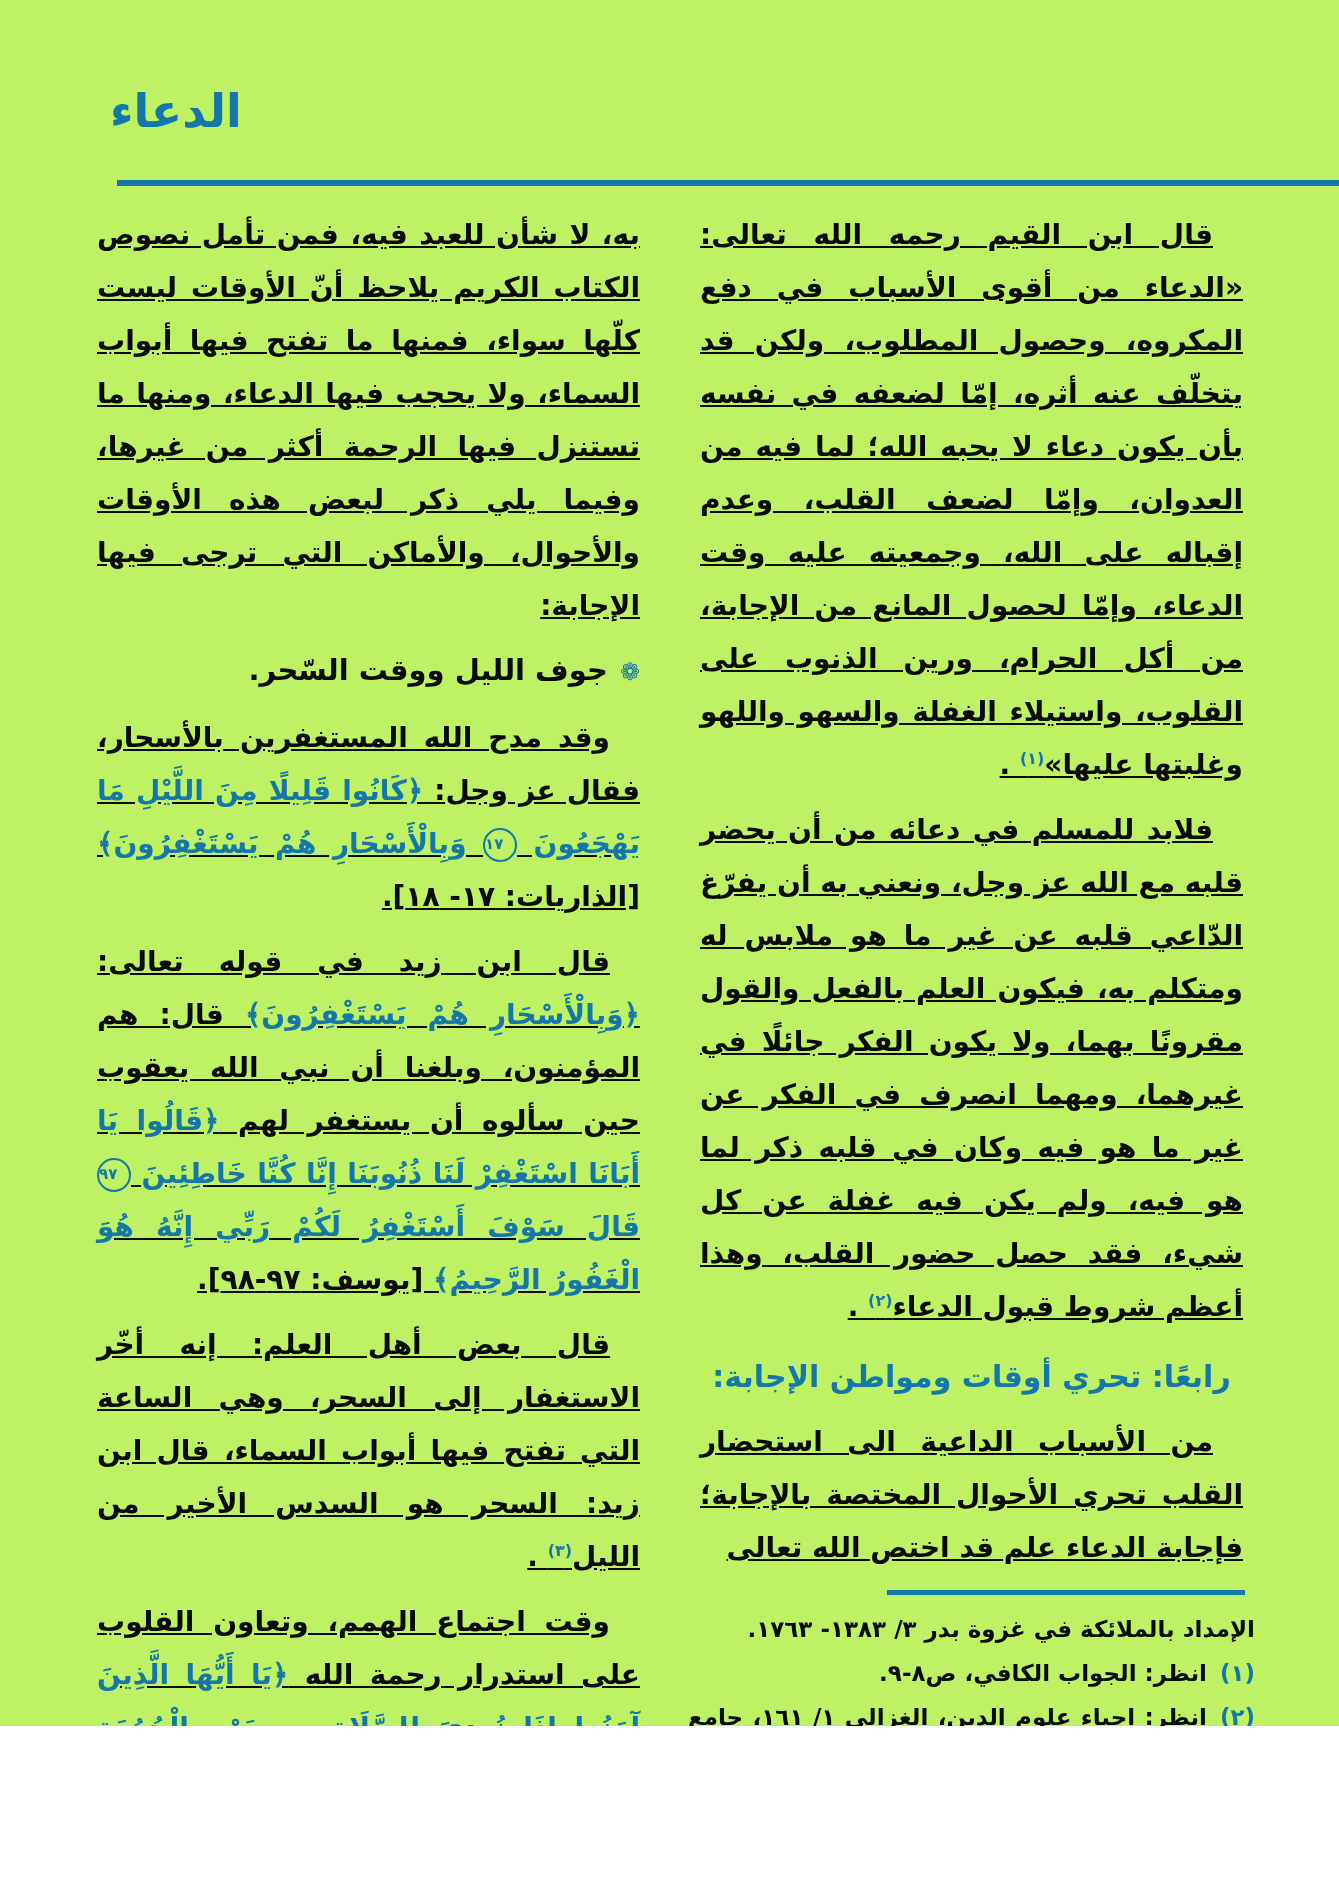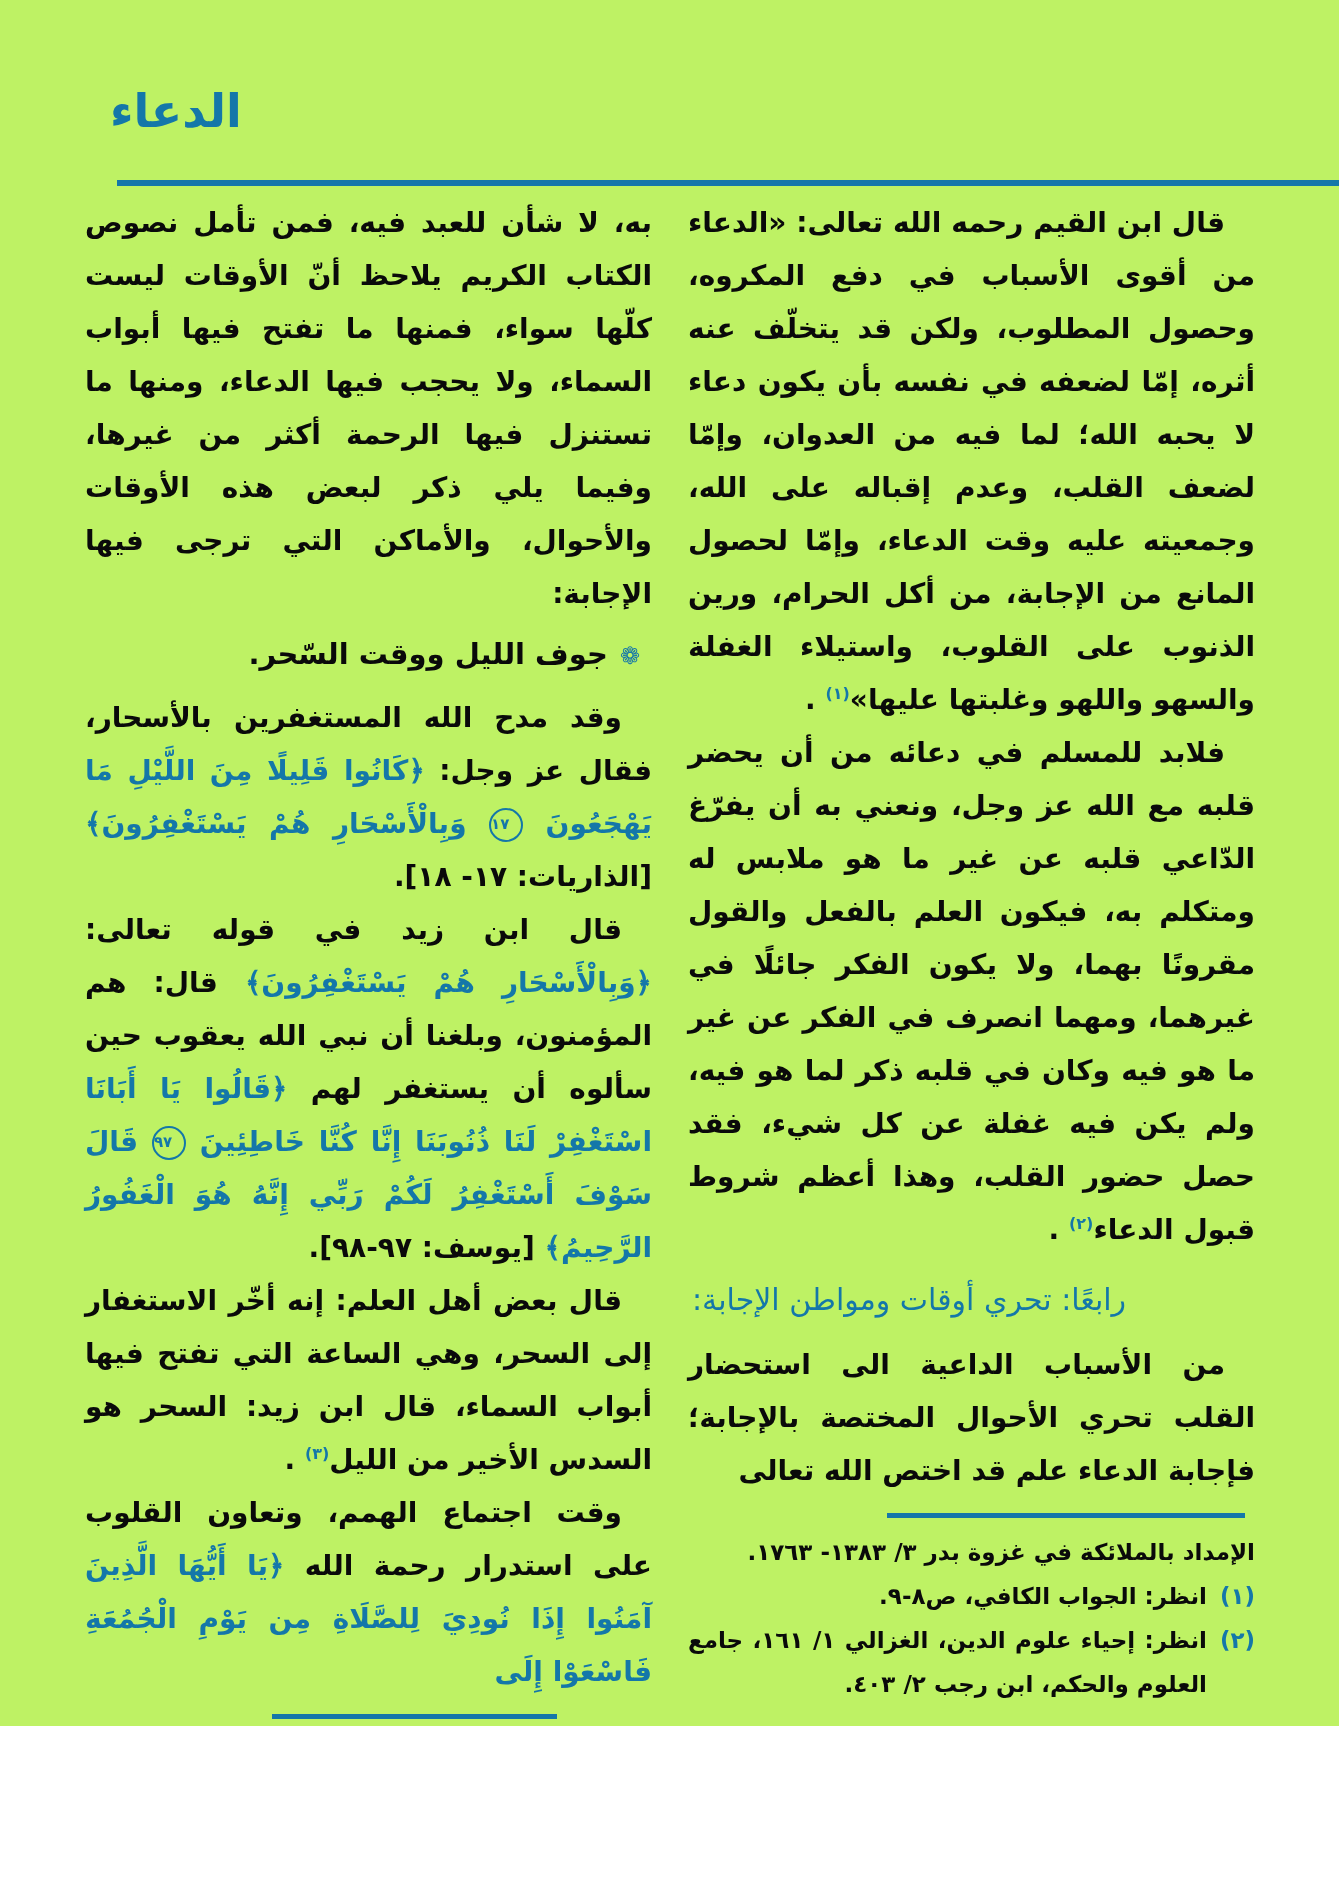--- a/index.html
+++ b/index.html
@@ -7,30 +7,30 @@
         font-family:"DejaVu Sans",sans-serif;color:#0a0a0a;}
   
   .hdr-title{position:absolute;top:84px;left:110px;font-size:46px;font-weight:800;
              color:var(--accent);direction:rtl;}
   .hdr-rule{position:absolute;top:180px;left:117px;right:0;height:6px;background:var(--accent);}
   
   .col{position:absolute;top:196px;width:567px;direction:rtl;text-align:justify;
        font-size:28px;font-weight:700;line-height:53px;}
   .col-right{right:84px;}
   .col-left{left:85px;}
-  .para{margin:0;}
+  .para{margin:12px;text-decoration:underline;}
   .para.ind{text-indent:30px;}
   .seg-n{color:#0a0a0a;}
   .seg-q{color:var(--accent);font-weight:700;}
   .seg-f{color:var(--accent);font-size:16px;vertical-align:super;font-weight:700;line-height:0;}
   .seg-v{display:inline-block;width:30px;height:30px;border:2px solid var(--accent);
          border-radius:50%;font-size:15px;line-height:28px;text-align:left;
          color:var(--accent);vertical-align:middle;text-indent:0;}
-  .section-head{color:var(--accent);font-weight:400;font-size:30px;line-height:52px;
-                margin:18px 4px 12px;text-align:left;}
+  .section-head{color:var(--accent);font-weight:700;font-size:30px;line-height:52px;
+                margin:18px 4px 12px;text-align:center;}
   .bullet-row{margin:8px 12px 8px 0;text-align:right;}
   .bullet-ico{color:var(--accent);font-size:24px;margin-left:12px;}
   .bullet-txt{font-weight:700;font-size:29px;color:#0a0a0a;}
   
   .fnblock{margin-top:16px;font-size:23px;line-height:44px;font-weight:700;}
   .fnrule{height:5px;background:var(--accent);margin-bottom:12px;}
   .col-right .fnrule{width:358px;margin-right:10px;}
   .col-left  .fnrule{width:285px;margin-right:95px;}
   .col-left  .fnrow{padding-right:95px;}
   .fnrow{display:flex;direction:rtl;text-align:justify;}

